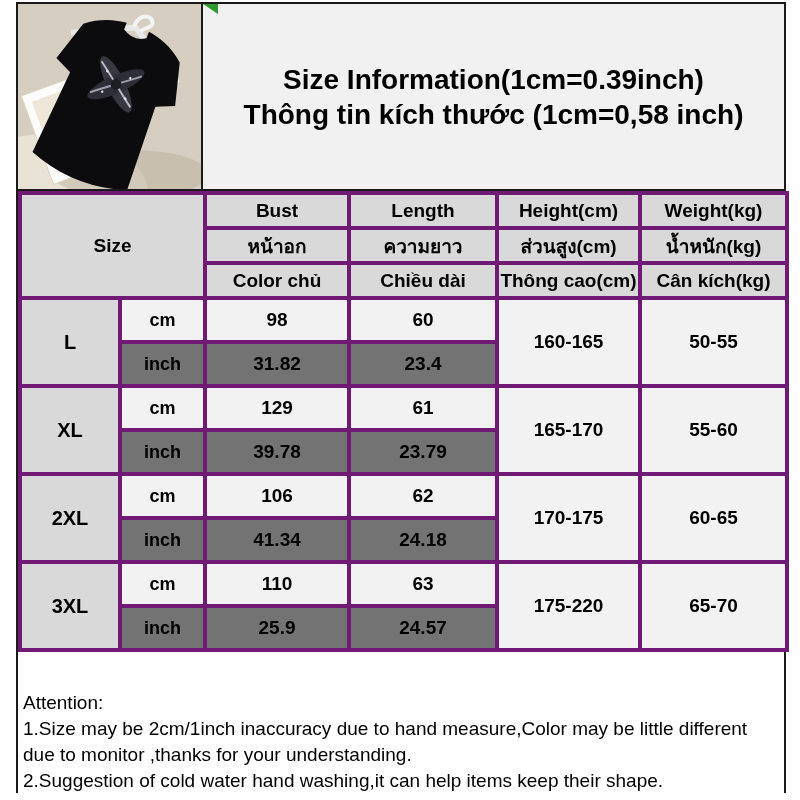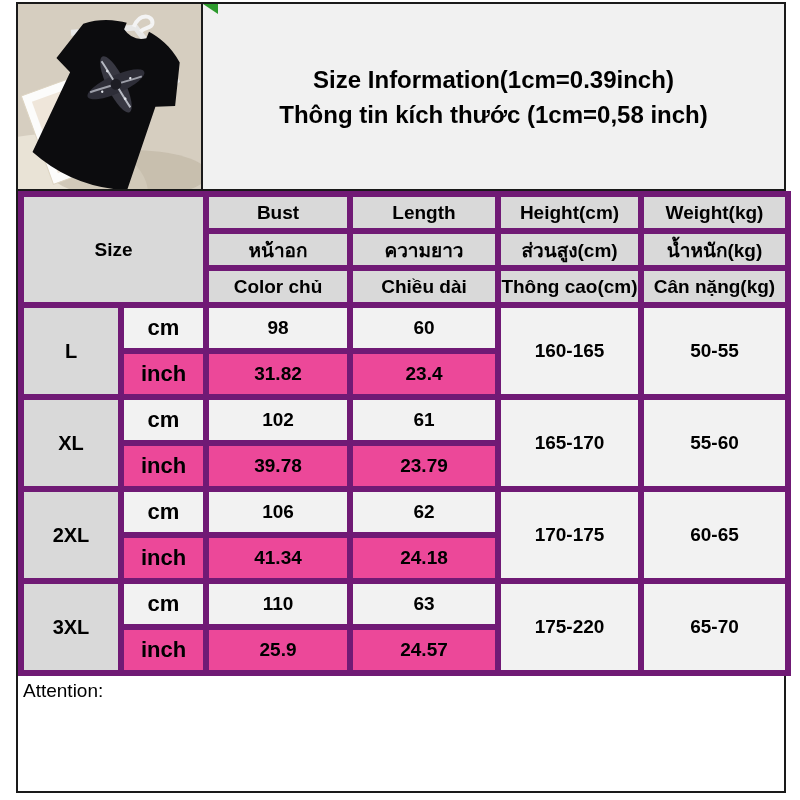--- a/index.html
+++ b/index.html
@@ -5,34 +5,34 @@
   html,body{margin:0;padding:0;width:800px;height:800px;background:#ffffff;
     font-family:"Liberation Sans","DejaVu Sans",sans-serif;color:#000;}
   .sheet{position:absolute;left:16px;top:2px;width:770px;height:791px;
     border:2px solid #1a1a1a;box-sizing:border-box;display:flex;flex-direction:column;background:#fff;}
   
   .top-row{display:flex;height:187px;flex:none;border-bottom:2px solid #1a1a1a;box-sizing:border-box;}
   .photo-cell{width:185px;flex:none;border-right:2px solid #1a1a1a;box-sizing:border-box;
     position:relative;overflow:hidden;background:#d6cec0;}
   .title-cell{flex:1;background:#f1f1f1;position:relative;display:flex;flex-direction:column;
     justify-content:center;align-items:center;}
-  .title-line{font-weight:bold;font-size:24px;line-height:35px;text-align:center;white-space:nowrap;}
+  .title-line{font-weight:bold;font-size:28px;line-height:35px;text-align:center;white-space:nowrap;}
   .green-corner{position:absolute;top:0;left:0;width:15px;height:10px;background:#2d9a2d;
     clip-path:polygon(0 0,100% 0,100% 100%);}
   
   table.size-table{border-collapse:collapse;table-layout:fixed;width:100%;flex:none;}
-  table.size-table td{border:6px solid #701a75;text-align:center;vertical-align:middle;padding:0;overflow:hidden;}
+  table.size-table td{border:4px solid #701a75;text-align:center;vertical-align:middle;padding:0;overflow:hidden;}
   tr.hdr td{height:31px;background:#d9d9d9;font-weight:bold;font-size:19px;}
   td.size-head{font-size:34px;font-weight:bold;background:#d9d9d9;}
-  tr.body td{height:40px;font-weight:bold;font-size:19px;background:#ec4899;}
+  tr.body td{height:40px;font-weight:bold;font-size:19px;background:#737373;}
   tr.body td.size-label{background:#d9d9d9;font-size:20px;}
-  tr.body td.unit{font-size:22px;margin-top:34px;}
+  tr.body td.unit{font-size:18px;margin-top:34px;}
   tr.body td.shade{background:#f2f2f2;}
   
-  .attention{flex:1;background:#fff;padding:2px 5px 0 5px;font-size:19px;line-height:26px;font-weight:normal;}
+  .attention{flex:1;background:#fff;padding:2px 5px 0 5px;font-size:19px;line-height:26px;font-weight:normal;margin-top:36px;}
 </style>
 </head>
 <body>
 
 <div class="sheet">
 
   <div class="top-row">
     <div class="photo-cell">
       <svg width="185" height="185" viewBox="0 0 185 185" xmlns="http://www.w3.org/2000/svg">
         <rect width="185" height="185" fill="#d6cec0"></rect>
@@ -94,41 +94,41 @@
       <tr class="hdr">
         <td>หน้าอก</td>
         <td>ความยาว</td>
         <td>ส่วนสูง(cm)</td>
         <td>น้ำหนัก(kg)</td>
       </tr>
       <tr class="hdr">
         <td>Color chủ</td>
         <td>Chiều dài</td>
         <td>Thông cao(cm)</td>
-        <td>Cân nặng(kg)</td>
+        <td>Cân kích(kg)</td>
       </tr>
 
       <tr class="body">
         <td rowspan="2" class="size-label">L</td>
         <td class="unit shade">cm</td>
         <td class="shade">98</td>
         <td class="shade">60</td>
         <td rowspan="2" class="shade">160-165</td>
         <td rowspan="2" class="shade">50-55</td>
       </tr>
       <tr class="body">
         <td class="unit">inch</td>
         <td>31.82</td>
         <td>23.4</td>
       </tr>
 
       <tr class="body">
         <td rowspan="2" class="size-label">XL</td>
         <td class="unit shade">cm</td>
-        <td class="shade">102</td>
+        <td class="shade">129</td>
         <td class="shade">61</td>
         <td rowspan="2" class="shade">165-170</td>
         <td rowspan="2" class="shade">55-60</td>
       </tr>
       <tr class="body">
         <td class="unit">inch</td>
         <td>39.78</td>
         <td>23.79</td>
       </tr>
 
@@ -157,15 +157,17 @@
       <tr class="body">
         <td class="unit">inch</td>
         <td>25.9</td>
         <td>24.57</td>
       </tr>
     </tbody>
   </table>
 
   <div class="attention">
     <div>Attention:</div>
+    <div>1.Size may be 2cm/1inch inaccuracy due to hand measure,Color may be little different due to monitor ,thanks for your understanding.</div>
+    <div>2.Suggestion of cold water hand washing,it can help items keep their shape.</div>
   </div>
 
 </div>
 
 </body></html>

